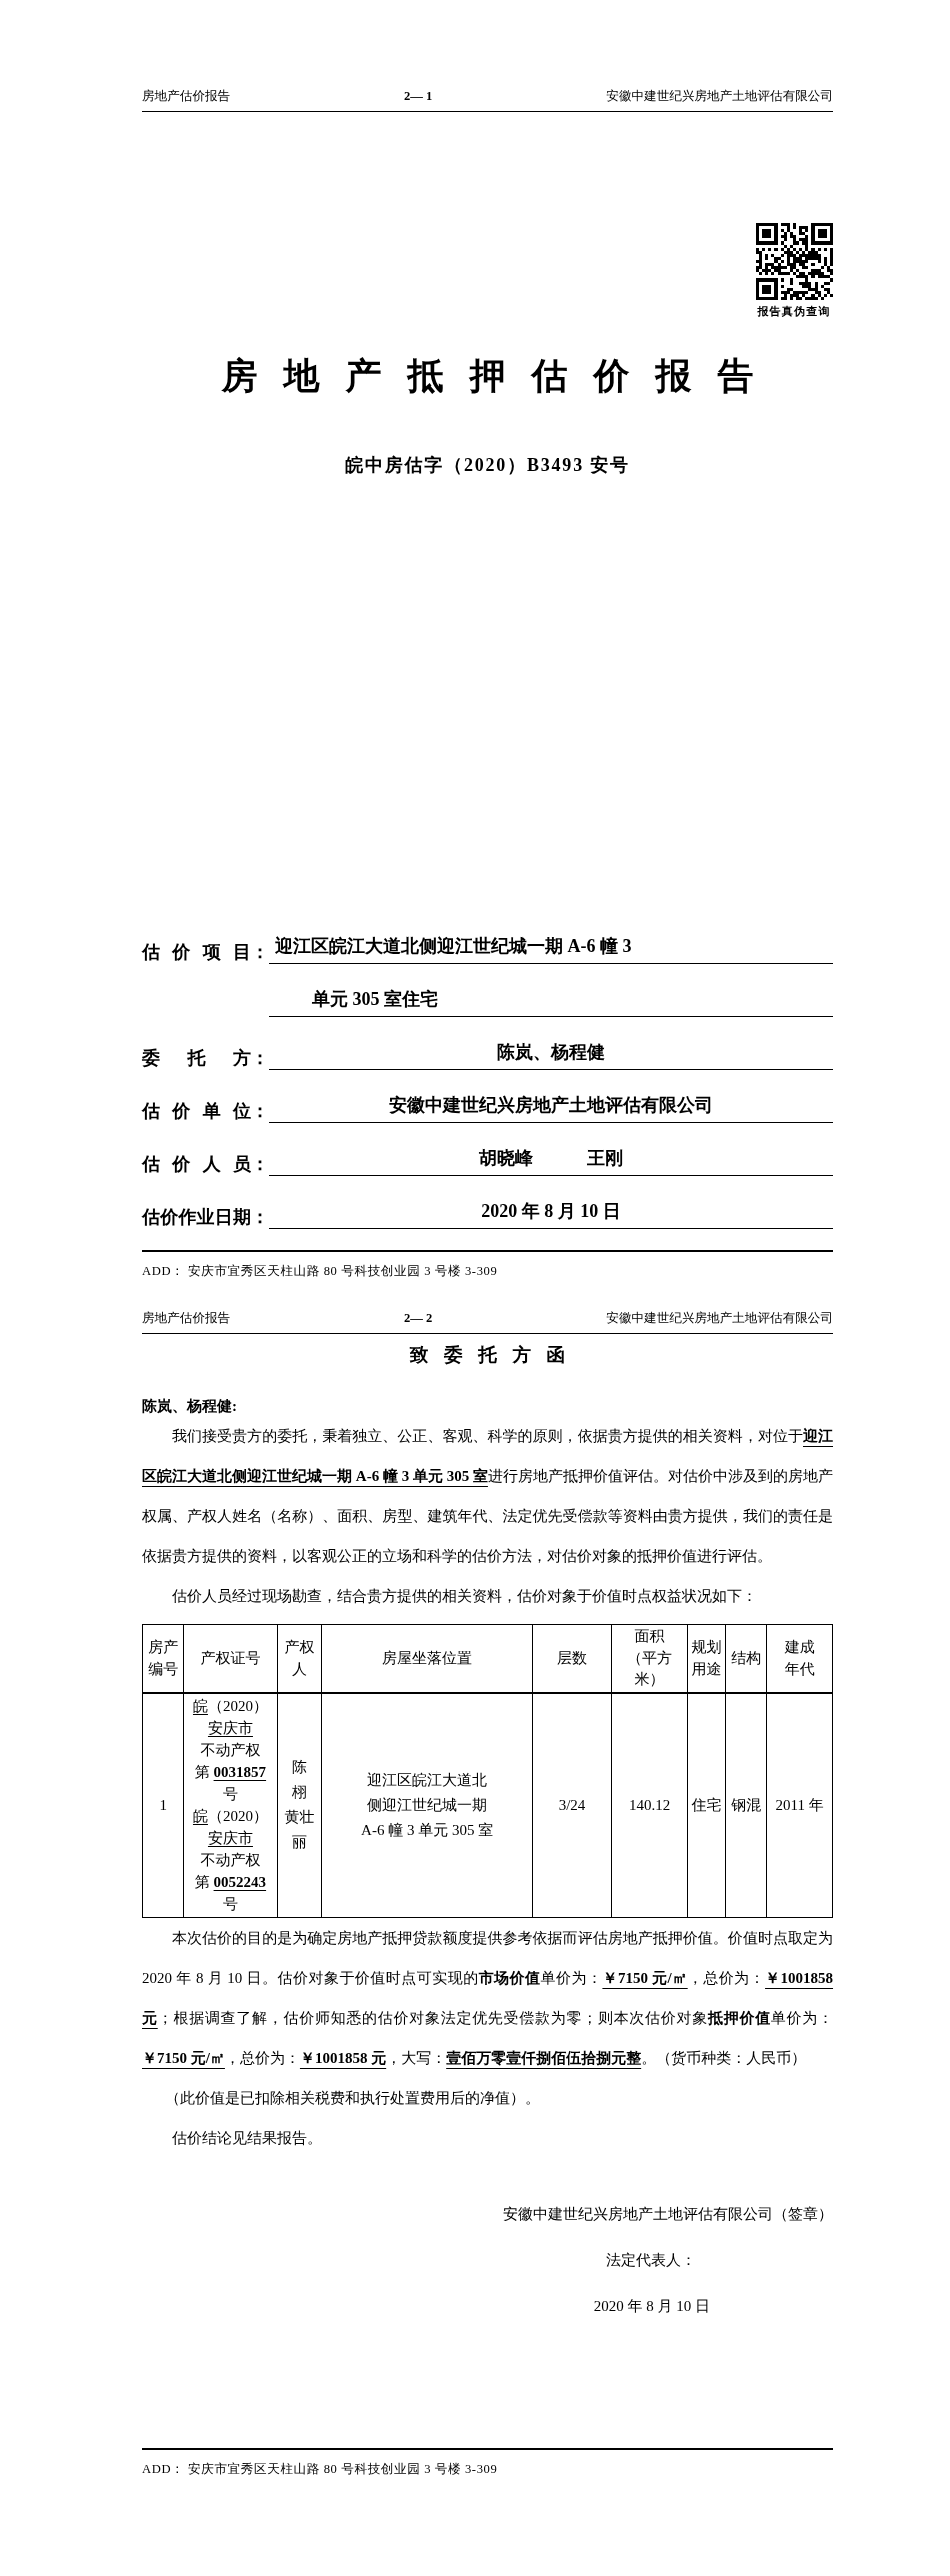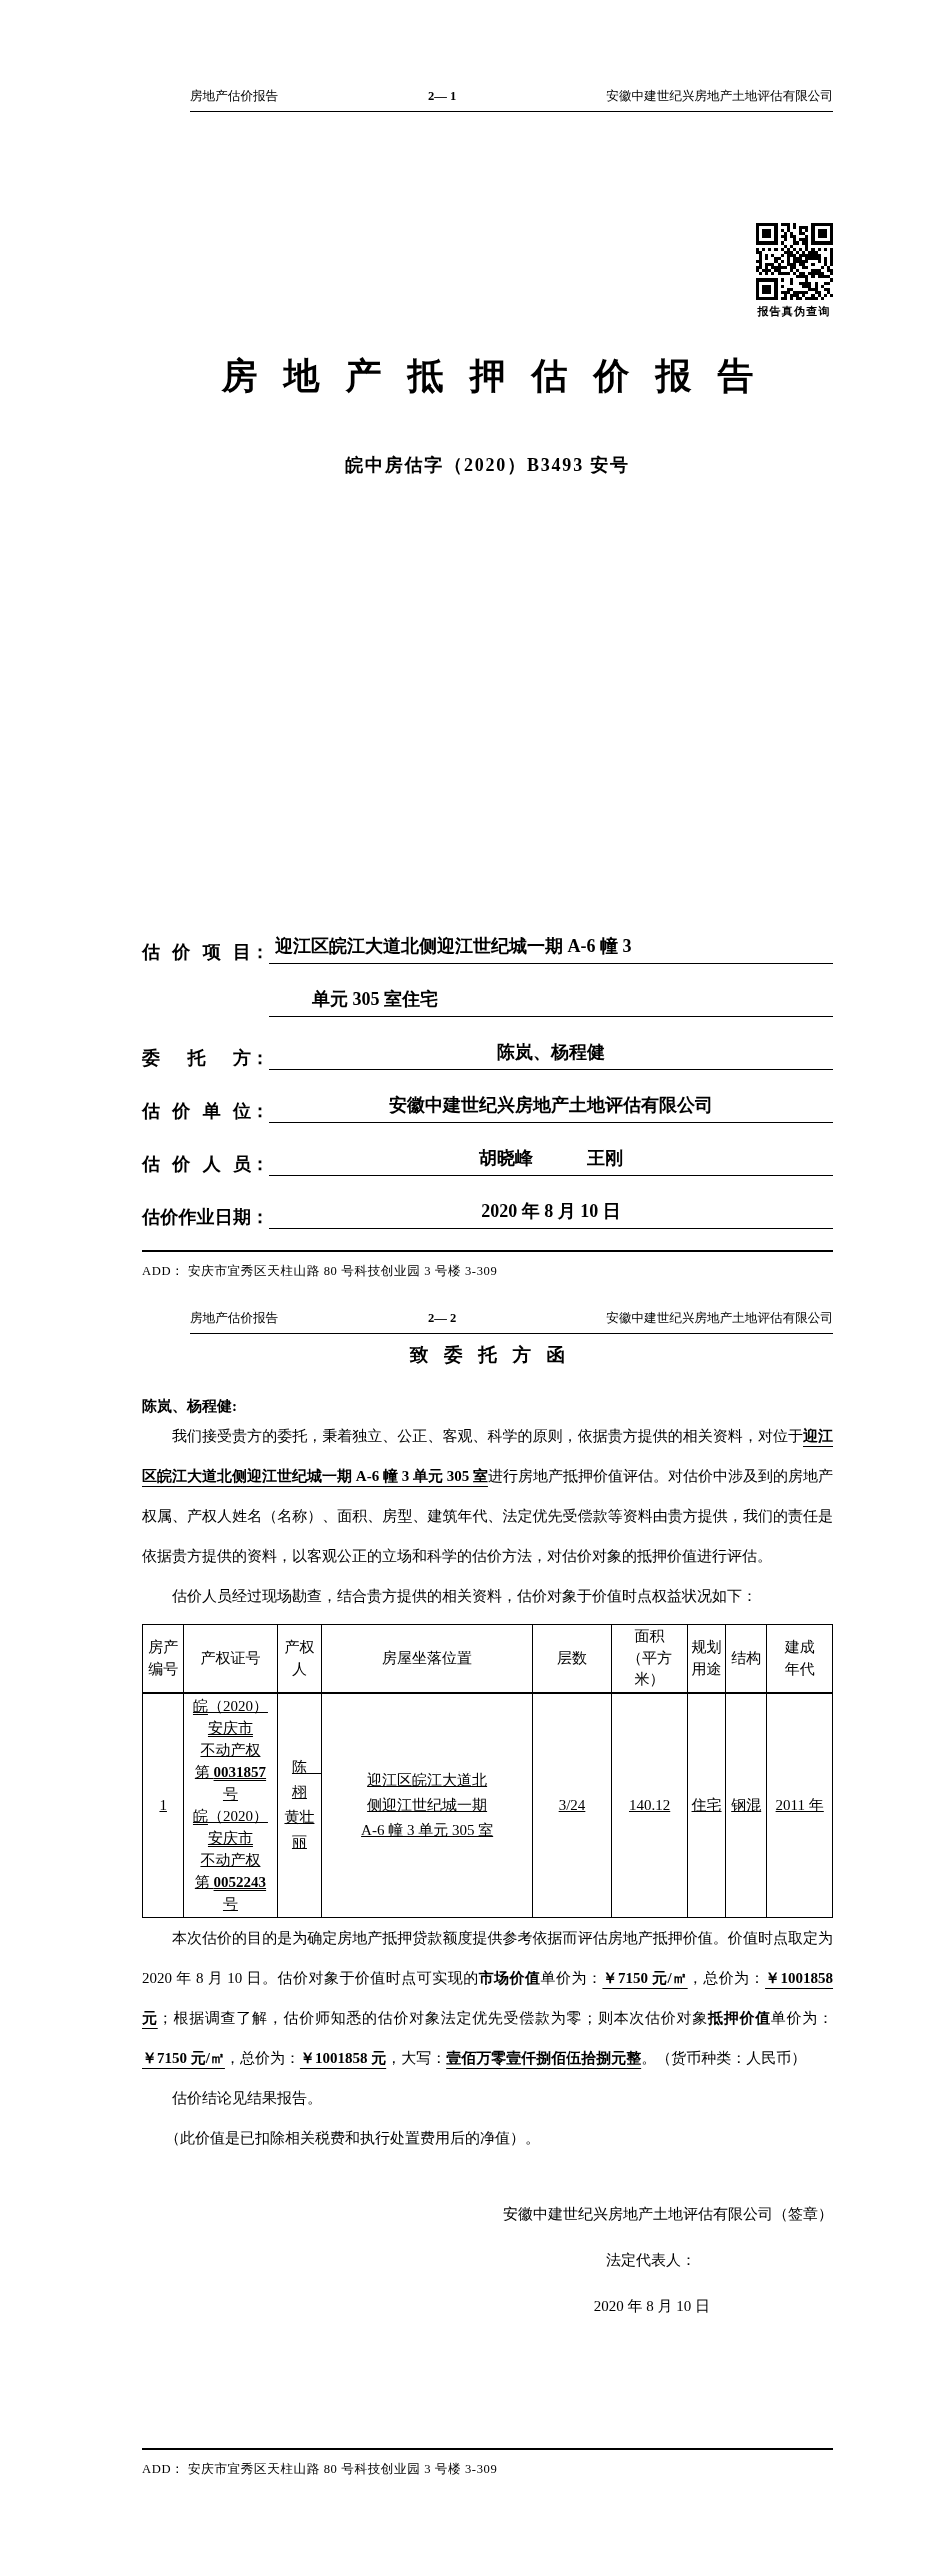--- a/index.html
+++ b/index.html
@@ -3,21 +3,21 @@
 <meta charset="utf-8">
 <style>
   html,body{margin:0;padding:0;background:#ffffff;}
   body{font-family:"Liberation Serif","DejaVu Serif",serif;color:#000;}
   #page{position:relative;width:951px;height:2576px;background:#fff;overflow:hidden;}
   .content{position:absolute;left:142px;top:0;width:691px;height:2576px;}
   .abs{position:absolute;left:0;right:0;}
 
   
   .hdr{display:flex;justify-content:space-between;align-items:baseline;
-       padding-bottom:7.2px;border-bottom:1.8px solid #000;font-size:12.6px;line-height:15px;margin-left:48px;}
+       padding-bottom:7.2px;border-bottom:1.8px solid #000;font-size:12.6px;line-height:15px;}
   .hdr .c{flex:0 0 auto;font-weight:bold;}
   .hdr .l,.hdr .r{flex:0 0 auto;}
   .ftr{border-top:2.4px solid #000;padding-top:10.8px;font-size:12.6px;letter-spacing:0.6px;}
 
   
   .qr-wrap{position:absolute;top:223px;right:0;width:78px;text-align:center;}
   .qr-wrap svg{display:block;width:77px;height:77px;margin:0 auto;}
   .qr-cap{margin-top:4.2px;font-size:11px;font-weight:bold;letter-spacing:1.2px;white-space:nowrap;}
   .title{text-align:center;font-size:36px;font-weight:bold;letter-spacing:26px;text-indent:26px;white-space:nowrap;}
   .report-no{text-align:center;font-size:18px;font-weight:bold;letter-spacing:1.8px;}
@@ -37,21 +37,21 @@
   .para{font-size:15px;line-height:40px;text-align:justify;margin:0;text-indent:30px;}
   .para.tight-indent{text-indent:23px;}
   .rt-b{font-weight:bold;}
   .rt-u{text-decoration:underline;text-decoration-thickness:1.2px;text-underline-offset:4.8px;}
 
   table.summary{margin-top:8.4px;width:100%;border-collapse:collapse;border:1.8px solid #000;
                 font-size:15px;table-layout:fixed;}
   table.summary th{font-weight:normal;border:1.2px solid #000;border-bottom:2.4px solid #000;
                    height:50px;white-space:pre-line;line-height:21.6px;padding:1.2px;text-align:center;vertical-align:middle;}
   table.summary td{border:1.2px solid #000;height:131px;text-align:center;vertical-align:middle;
-                   white-space:pre-line;line-height:25px;padding:1.2px;text-decoration:underline;}
+                   white-space:pre-line;line-height:25px;padding:1.2px;}
   table.summary td.cert{line-height:22px;}
   table.summary td.cert .rt-u{text-underline-offset:3px;}
 
   .sig-company{margin-top:36px;text-align:right;font-size:15px;line-height:40px;}
   .sig-rep{margin-top:6px;text-align:right;padding-right:137px;font-size:15px;line-height:40px;}
   .sig-date{margin-top:6px;text-align:right;padding-right:123px;font-size:15px;line-height:40px;}
 </style>
 </head>
 <body>
 
@@ -484,22 +484,22 @@
             <td>3/24</td>
             <td>140.12</td>
             <td>住宅</td>
             <td>钢混</td>
             <td>2011 年</td>
           </tr>
         </tbody>
       </table>
 
       <p class="para"><span>本次估价的目的是为确定房地产抵押贷款额度提供参考依据而评估房地产抵押价值。价值时点取定为 2020 年 8 月 10 日。估价对象于价值时点可实现的</span><span class="rt-b">市场价值</span><span>单价为：</span><span class="rt-b rt-u">￥7150 元/㎡</span><span>，总价为：</span><span class="rt-b rt-u">￥1001858 元</span><span>；根据调查了解，估价师知悉的估价对象法定优先受偿款为零；则本次估价对象</span><span class="rt-b">抵押价值</span><span>单价为：</span><span class="rt-b rt-u">￥7150 元/㎡</span><span>，总价为：</span><span class="rt-b rt-u">￥1001858 元</span><span>，大写：</span><span class="rt-b rt-u">壹佰万零壹仟捌佰伍拾捌元整</span><span>。（货币种类：人民币）</span></p>
+      <p class="para tight-indent"><span>（此价值是已扣除相关税费和执行处置费用后的净值）。</span></p>
       <p class="para"><span>估价结论见结果报告。</span></p>
-      <p class="para tight-indent"><span>（此价值是已扣除相关税费和执行处置费用后的净值）。</span></p>
 
       <div class="sig-company">安徽中建世纪兴房地产土地评估有限公司（签章）</div>
       <div class="sig-rep">法定代表人：</div>
       <div class="sig-date">2020 年 8 月 10 日</div>
     </div>
 
     <div class="abs ftr" style="top:2448px;">
       <span>ADD： 安庆市宜秀区天柱山路 80 号科技创业园 3 号楼 3-309</span>
     </div>
 

